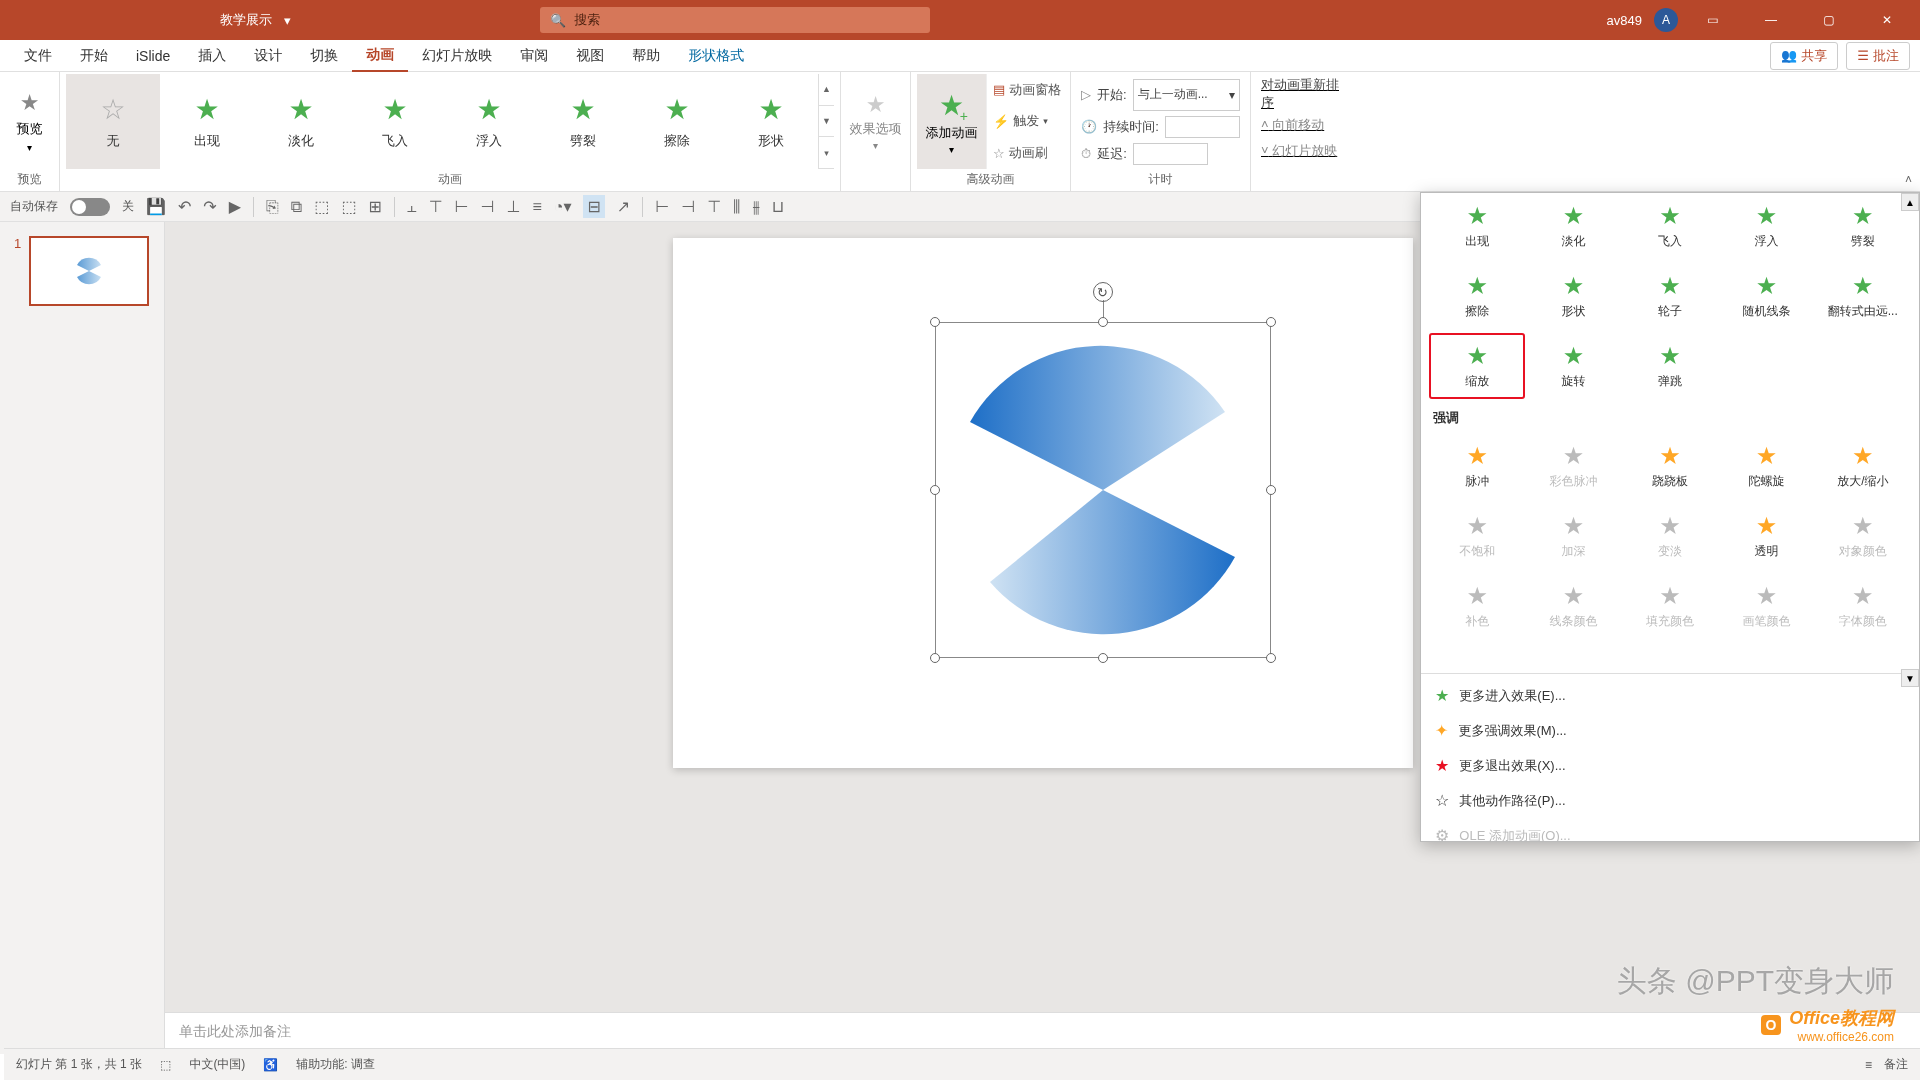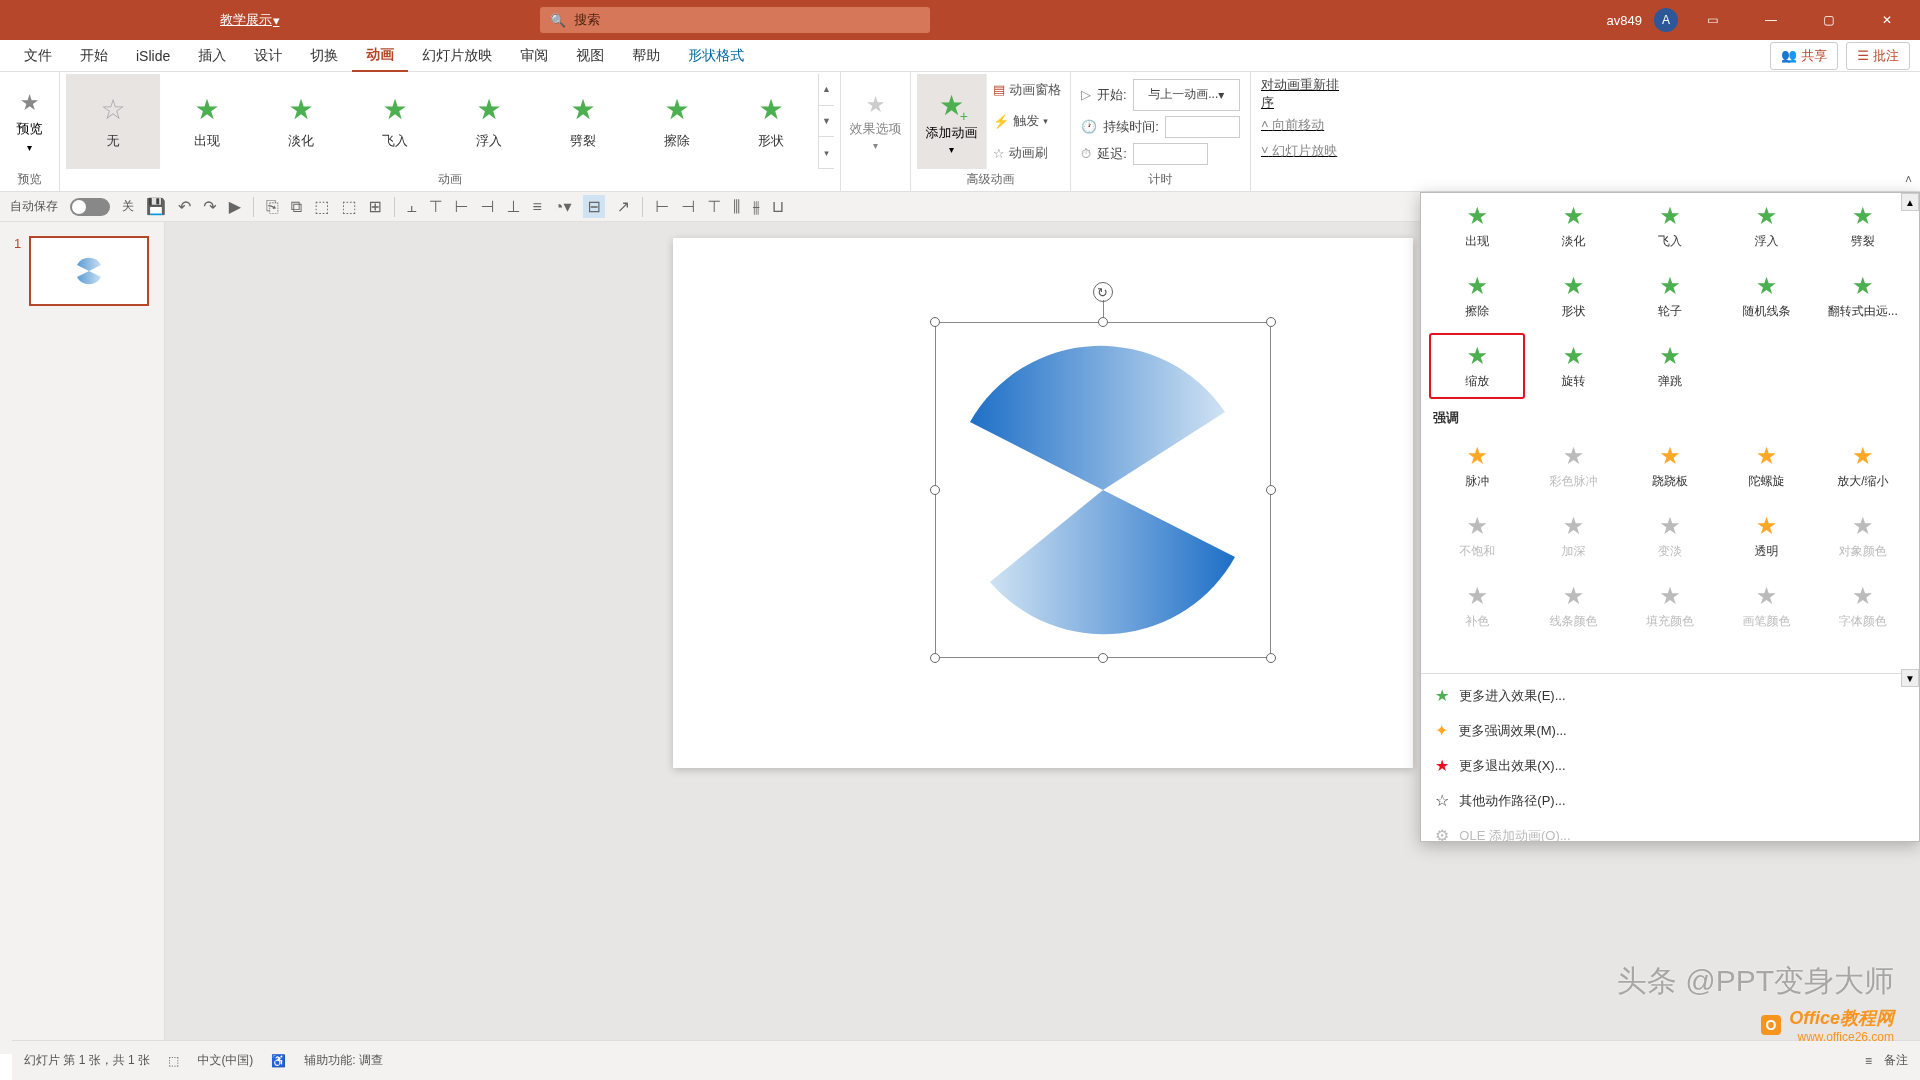--- a/index.html
+++ b/index.html
@@ -1,21 +1,21 @@
 <!DOCTYPE html>
 <html><head>
   <meta charset="utf-8">
   <style>
     * { margin: 0; padding: 0; box-sizing: border-box; font-family: "Microsoft YaHei", "Segoe UI", sans-serif; }
     body { background: #fff; overflow: hidden; width: 1920px; height: 1080px; position: relative; }
 
     
     .title-bar { height: 40px; background: #B7472A; display: flex; align-items: center; color: #fff; font-size: 13px; position: relative; }
     .title-left { display: flex; align-items: center; padding-left: 220px; }
-    .title-dropdown { display: flex; align-items: center; gap: 1px; cursor: pointer; text-decoration: underline; }
+    .title-dropdown { display: flex; align-items: center; gap: 12px; cursor: pointer; }
     .search-box { position: absolute; left: 540px; width: 390px; height: 26px; background: #D67759; border-radius: 3px; display: flex; align-items: center; padding: 0 10px; gap: 8px; }
     .search-box .search-icon { color: #5a2a1a; }
     .search-box .placeholder { color: #4a1f0e; font-size: 13px; }
     .title-right { position: absolute; right: 0; display: flex; align-items: center; gap: 12px; padding-right: 10px; }
     .avatar { width: 24px; height: 24px; background: #2C5898; border-radius: 50%; color: #fff; display: flex; align-items: center; justify-content: center; font-size: 12px; }
     .win-btn { width: 46px; height: 40px; display: flex; align-items: center; justify-content: center; color: #fff; font-size: 12px; }
 
     
     .menu-bar { height: 32px; background: #fff; border-bottom: 1px solid #e0e0e0; display: flex; align-items: center; padding-left: 10px; gap: 0; position: relative; }
     .menu-btn { padding: 6px 14px; font-size: 14px; color: #333; cursor: pointer; }
@@ -45,21 +45,21 @@
     .rg-effect .big-btn { display: flex; flex-direction: column; align-items: center; justify-content: center; height: 95px; gap: 2px; font-size: 13px; color: #888; }
     .rg-advanced { width: 160px; }
     .rg-advanced-inner { display: flex; height: 95px; }
     .add-anim-btn { width: 70px; display: flex; flex-direction: column; align-items: center; justify-content: center; font-size: 13px; gap: 2px; border-right: 1px solid #eee; background: #e8e4e2; }
     .add-anim-btn .star-add { color: #4CAF50; font-size: 28px; position: relative; }
     .adv-right { flex: 1; display: flex; flex-direction: column; justify-content: space-around; padding-left: 6px; }
     .adv-item { font-size: 13px; color: #555; display: flex; align-items: center; gap: 4px; }
     .rg-timing { width: 180px; }
     .timing-inner { height: 95px; display: flex; flex-direction: column; justify-content: space-around; padding: 2px 4px; }
     .timing-row { display: flex; align-items: center; gap: 6px; font-size: 13px; color: #444; }
-    .timing-row .combo { border: 1px solid #ccc; flex: 1; height: 32px; padding: 0 4px; font-size: 12px; display: flex; align-items: center; justify-content: center; }
+    .timing-row .combo { border: 1px solid #ccc; flex: 1; height: 32px; padding: 0 4px; font-size: 12px; display: flex; align-items: center; justify-content: space-between; }
     .timing-row .spinner { border: 1px solid #ccc; width: 75px; height: 22px; display: flex; align-items: center; }
     .rg-reorder { width: 100px; }
     .reorder-inner { height: 95px; display: flex; flex-direction: column; padding: 2px 4px; text-decoration: underline; }
     .reorder-title { font-size: 13px; color: #444; }
     .reorder-btn { font-size: 13px; color: #888; padding: 4px 0; }
     .collapse-ribbon { position: absolute; right: 8px; bottom: 4px; font-size: 12px; color: #666; cursor: pointer; }
 
     
     .qat { height: 30px; background: #f3f2f1; border-bottom: 1px solid #e0e0e0; display: flex; align-items: center; padding: 0 10px; gap: 12px; font-size: 12px; color: #555; }
     .qat .toggle { width: 40px; height: 18px; background: #888; border-radius: 9px; position: relative; }
@@ -107,21 +107,21 @@
     .panel-scroll-down { position: absolute; right: 0; top: 476px; width: 18px; height: 18px; background: #eee; border: 1px solid #ccc; display: flex; align-items: center; justify-content: center; font-size: 10px; }
     .anim-panel-footer { border-top: 1px solid #ddd; padding: 4px 0; }
     .footer-item { display: flex; align-items: center; gap: 10px; padding: 8px 14px; font-size: 13px; color: #333; cursor: pointer; }
     .footer-item.disabled { color: #bbb; }
     .footer-star { font-size: 16px; }
 
     .panel-close { position: absolute; right: 30px; top: 248px; font-size: 16px; color: #666; cursor: pointer; z-index: 50; }
     .panel-expand { position: absolute; right: 30px; top: 290px; font-size: 12px; color: #666; cursor: pointer; z-index: 50; }
 
     
-    .status-bar { position: absolute; bottom: 0; left: 12px; right: 0; height: 40px; background: #f3f2f1; border-top: 1px solid #ddd; display: flex; align-items: center; padding: 0 12px; font-size: 12px; color: #555; gap: 18px; }
+    .status-bar { position: absolute; bottom: 0; left: 4px; right: 0; height: 32px; background: #f3f2f1; border-top: 1px solid #ddd; display: flex; align-items: center; padding: 0 12px; font-size: 12px; color: #555; gap: 18px; }
     .status-right { margin-left: auto; display: flex; align-items: center; gap: 12px; }
 
     
     .watermark { position: absolute; right: 26px; bottom: 36px; z-index: 200; text-align: right; }
     .watermark-main { font-size: 30px; color: rgba(140,140,140,0.75); font-weight: 400; text-shadow: 0 0 2px rgba(255,255,255,0.8); }
     .watermark-logo { display: flex; align-items: center; justify-content: flex-end; gap: 6px; margin-top: 4px; }
     .watermark-office { font-size: 18px; color: #F7941D; font-weight: bold; font-style: italic; }
     .watermark-url { font-size: 12px; color: #F7941D; }
   </style>
 </head>
@@ -384,20 +384,23 @@
                   <stop offset="0%" stop-color="#cfe2f3"></stop>
                   <stop offset="100%" stop-color="#1e6fc7"></stop>
                 </linearGradient>
             </defs>
             <path d="M 168 168 L 35 100 A 150 150 0 0 1 290 90 Z" fill="url(#grad1)"></path>
             <path d="M 168 168 L 55 260 A 150 150 0 0 0 300 235 Z" fill="url(#grad2)"></path>
           </svg>
         </div>
       </div>
     </div>
+    <div class="notes-area">
+      <span>单击此处添加备注</span>
+    </div>
   </div>
 </div>
 
 <div class="anim-panel">
   <div class="panel-scroll-up">▲</div>
   <div class="anim-panel-scroll">
     <div class="anim-grid">
       <div class="anim-grid-item green">
           <span class="star-g">★</span>
           <span>出现</span>

